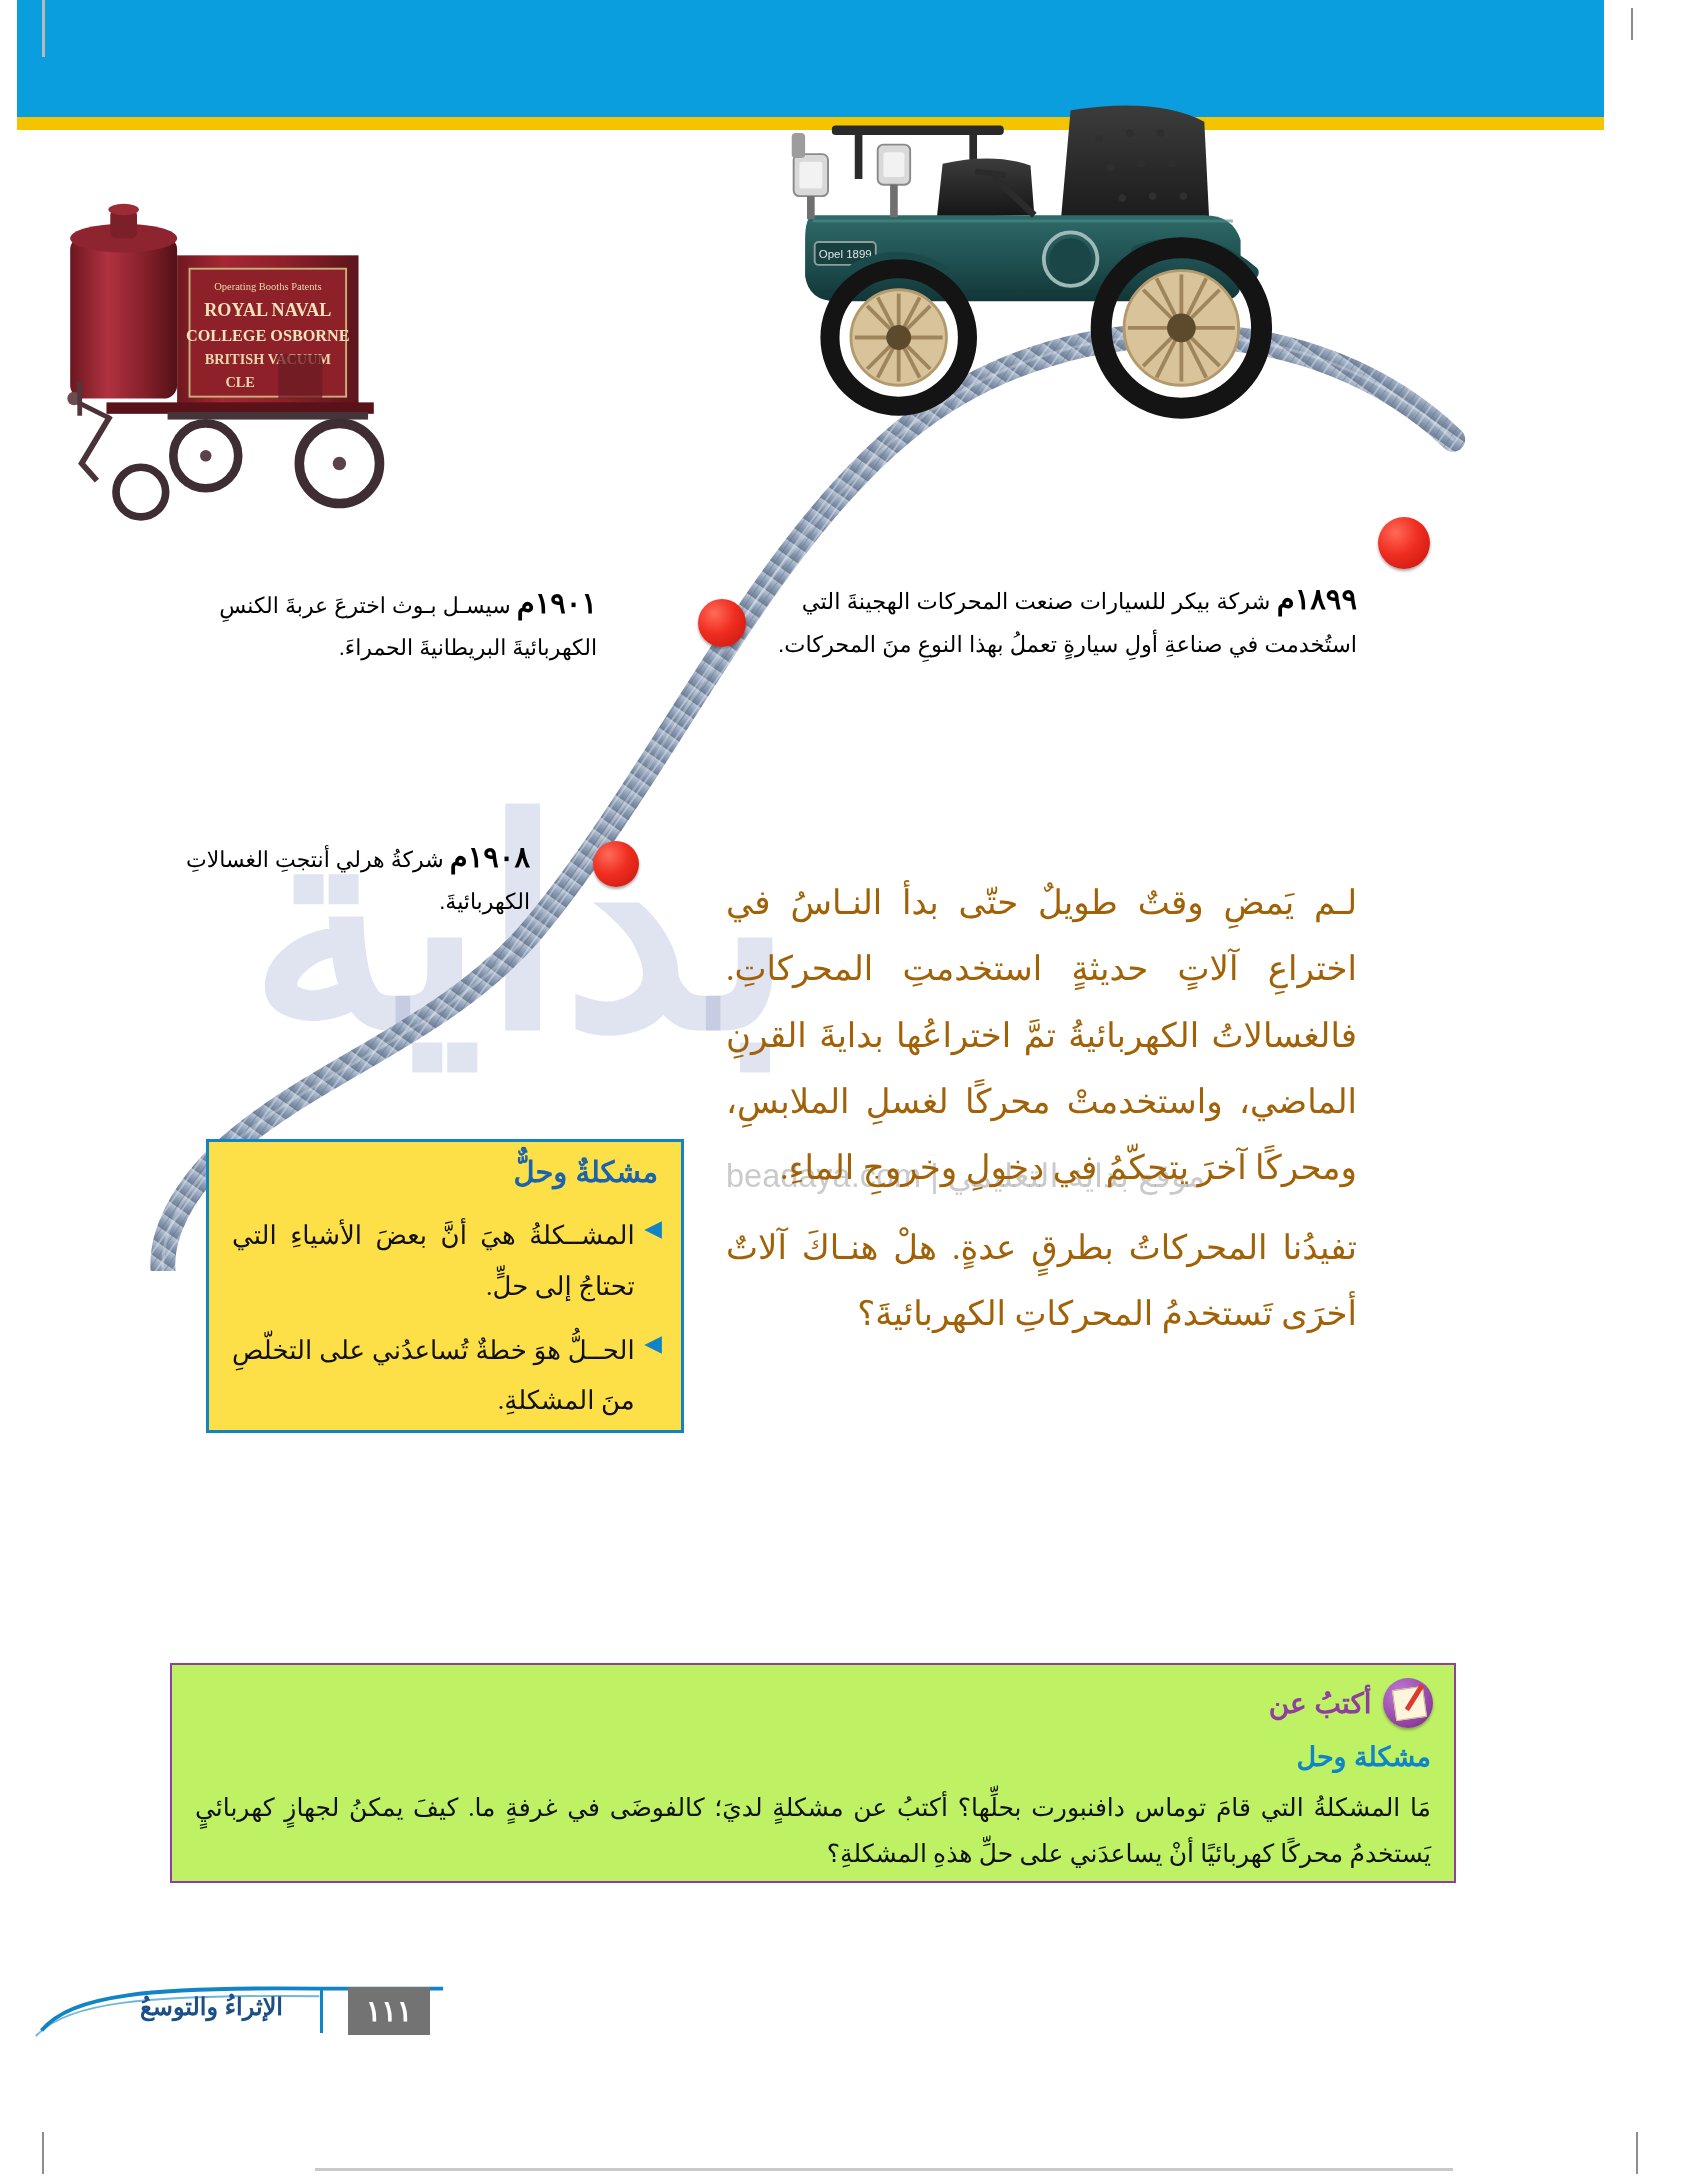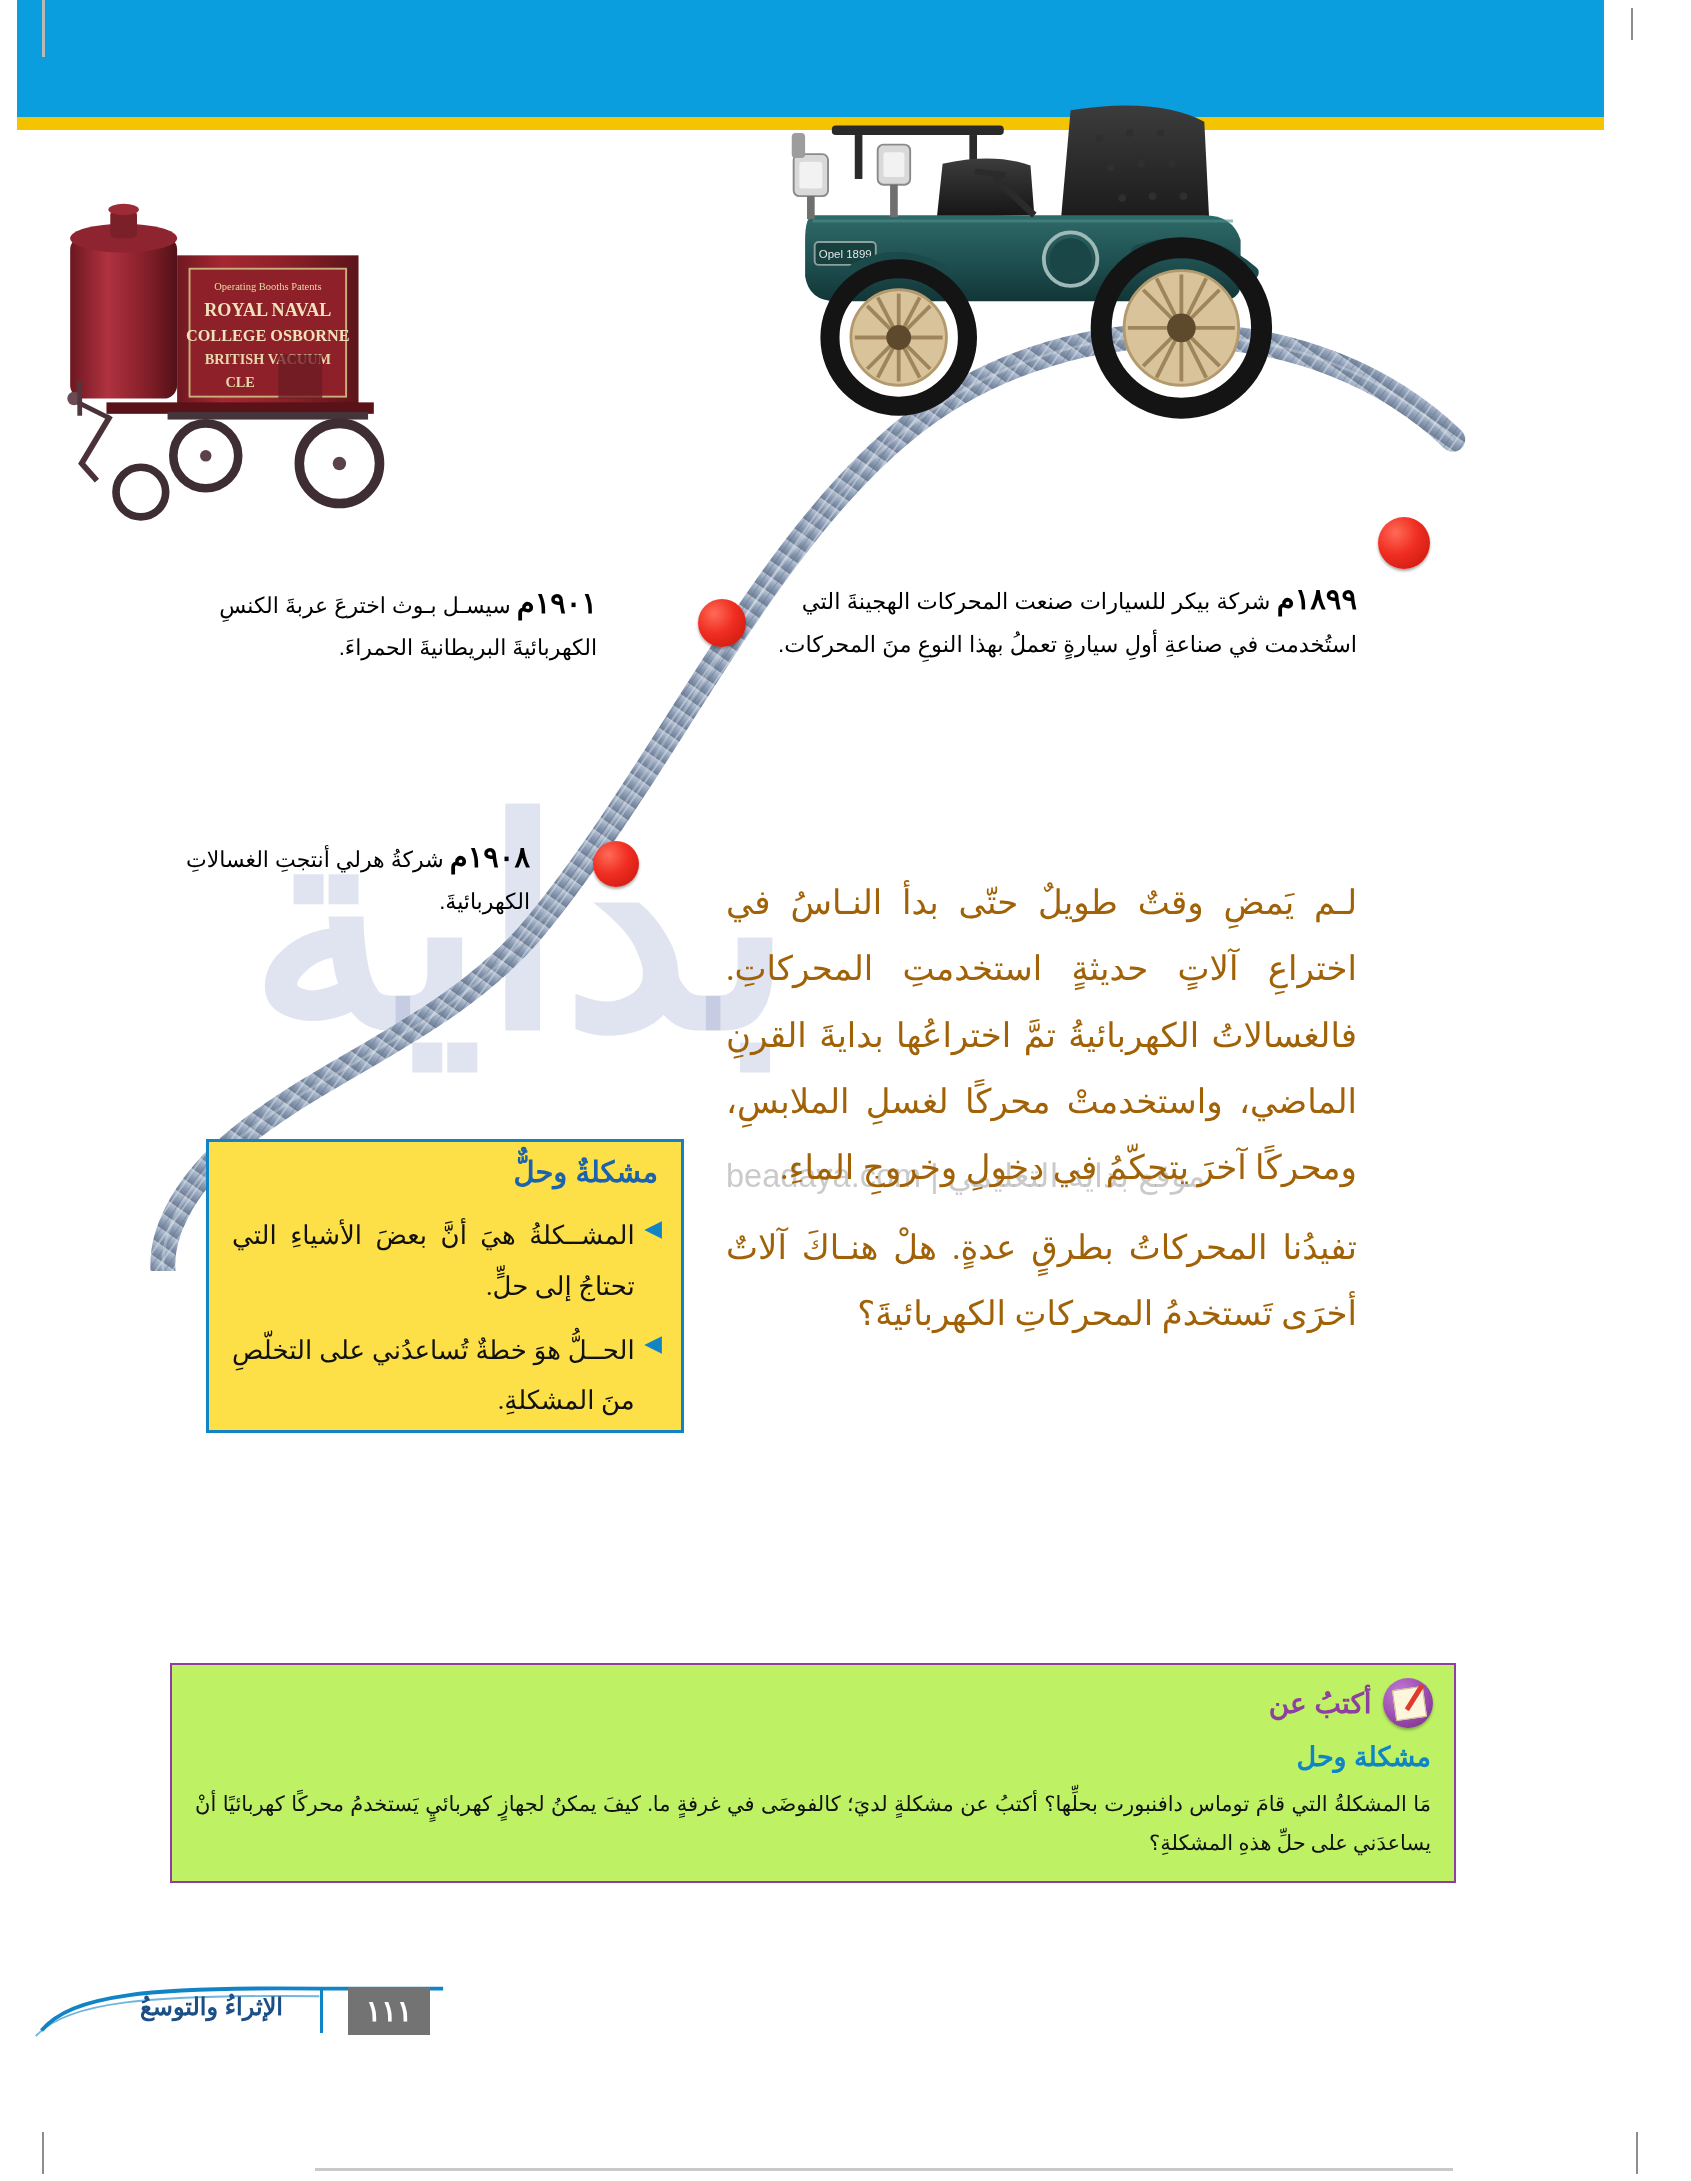--- a/index.html
+++ b/index.html
@@ -115,21 +115,21 @@
   .write-title{
     color:#8e3fa0;font-weight:bold;font-size:28px;
     font-family:"Liberation Sans", sans-serif;
   }
   .write-sub{
     position:absolute;right:23px;top:76px;color:#1184c6;font-weight:bold;
     font-size:27px;font-family:"Liberation Sans", sans-serif;direction:rtl;
   }
   .write-body{
     position:absolute;right:23px;left:23px;top:120px;direction:rtl;
-    font-size:21px;line-height:1.85;color:#111;text-align:justify;text-align-last:right;
+    font-size:25px;line-height:1.85;color:#111;text-align:justify;text-align-last:right;
   }
 
   
   .footer{
     position:absolute;left:33px;top:1981px;width:411px;height:59px;
   }
   .footer-swoosh{
     position:absolute;left:0;top:0;width:411px;height:59px;
   }
   .footer-num{

